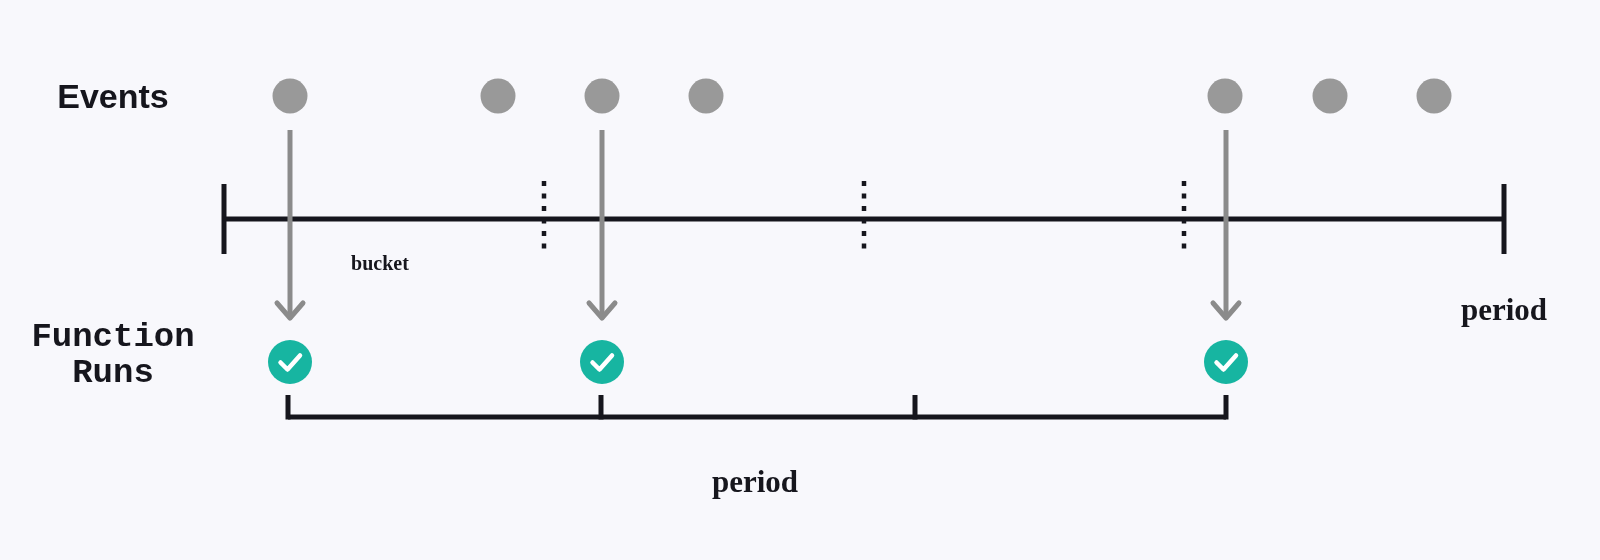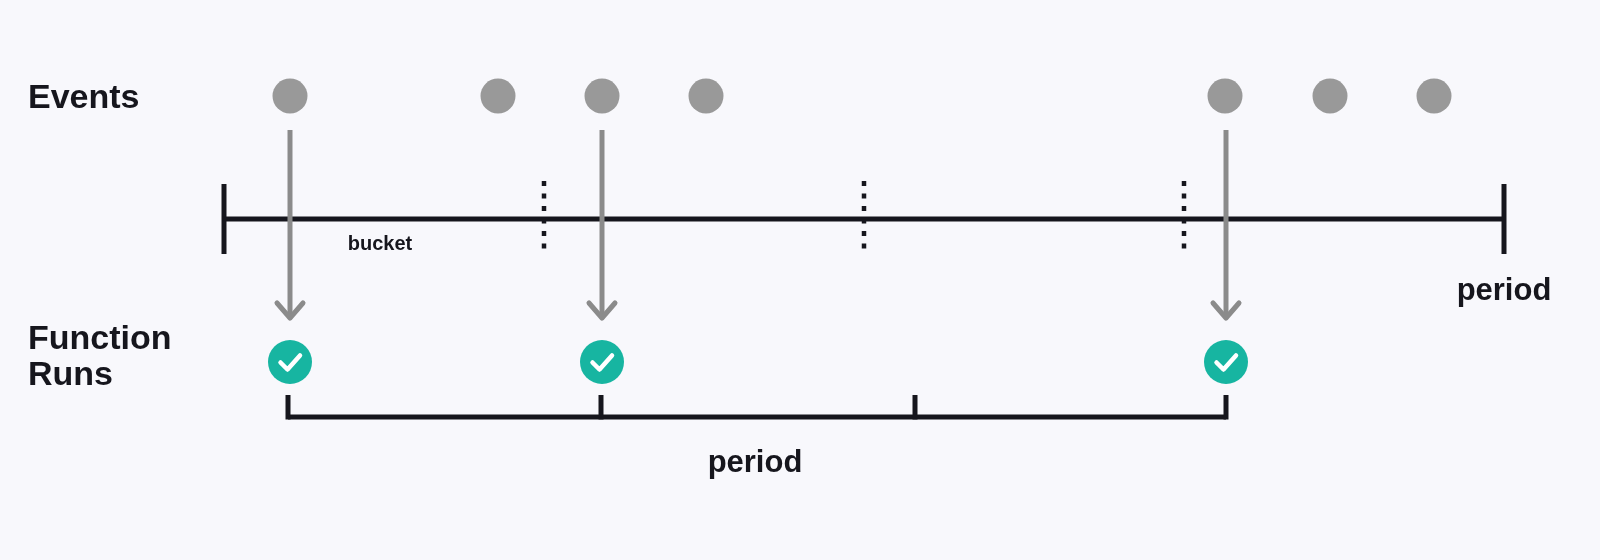--- a/index.html
+++ b/index.html
@@ -21,36 +21,37 @@
     position:absolute;
     left:0; top:0;
     width:1600px;
     height:560px;
     display:block;
   }
   .row-label{
     position:absolute;
     left:28px;
     width:170px;
-    text-align:left;
+    text-align:center;
     font-weight:700;
     font-size:34px;
     line-height:36px;
     color:var(--ink);
     font-family:"Liberation Sans", sans-serif;
   }
   .label-events{ top:78px; }
   .label-time{ top:199px; }
-  .label-function-runs{ top:319px; }
+  .label-function-runs{ top:319px;font-family:Liberation Mono, monospace; }
   .anno{
     position:absolute;
-    font-family:Liberation Sans, sans-serif;
+    font-family:Liberation Serif, serif;
     font-weight:700;
     color:var(--ink);
     text-align:center;
+    margin-top:20px;
   }
   .label-bucket{
     left:305px; top:231px; width:150px;
     font-size:20px; line-height:24px;
   }
   .anno-lg{
     font-size:31px; line-height:36px;
   }
   .label-period{ left:1404px; top:272px; width:200px; }
   .label-limit{ left:655px; top:444px; width:200px; }

